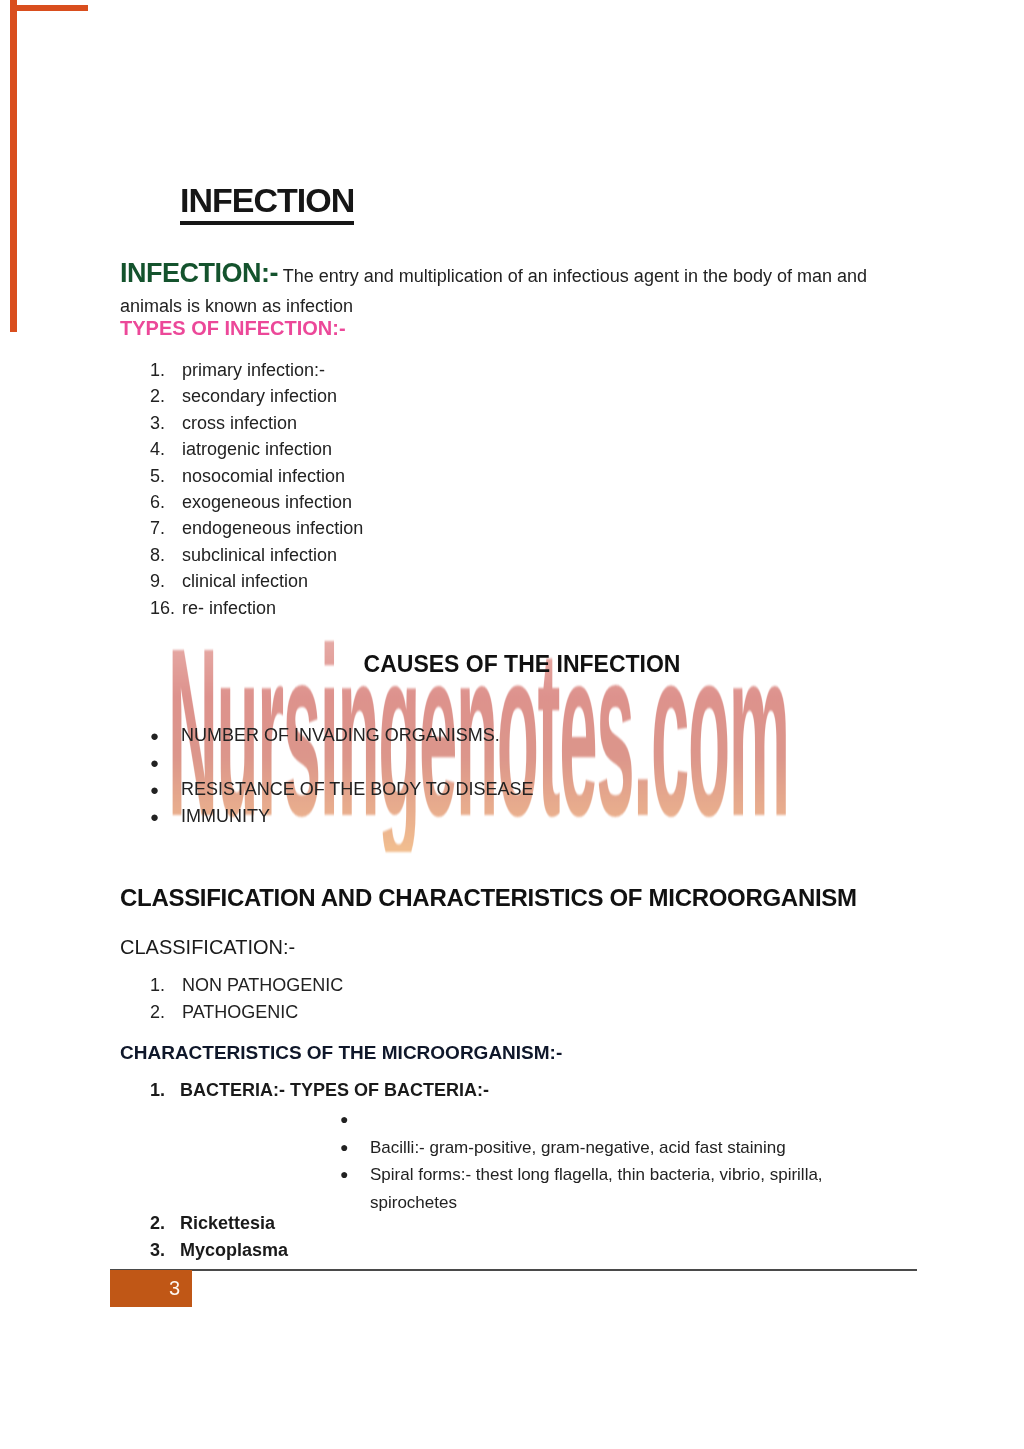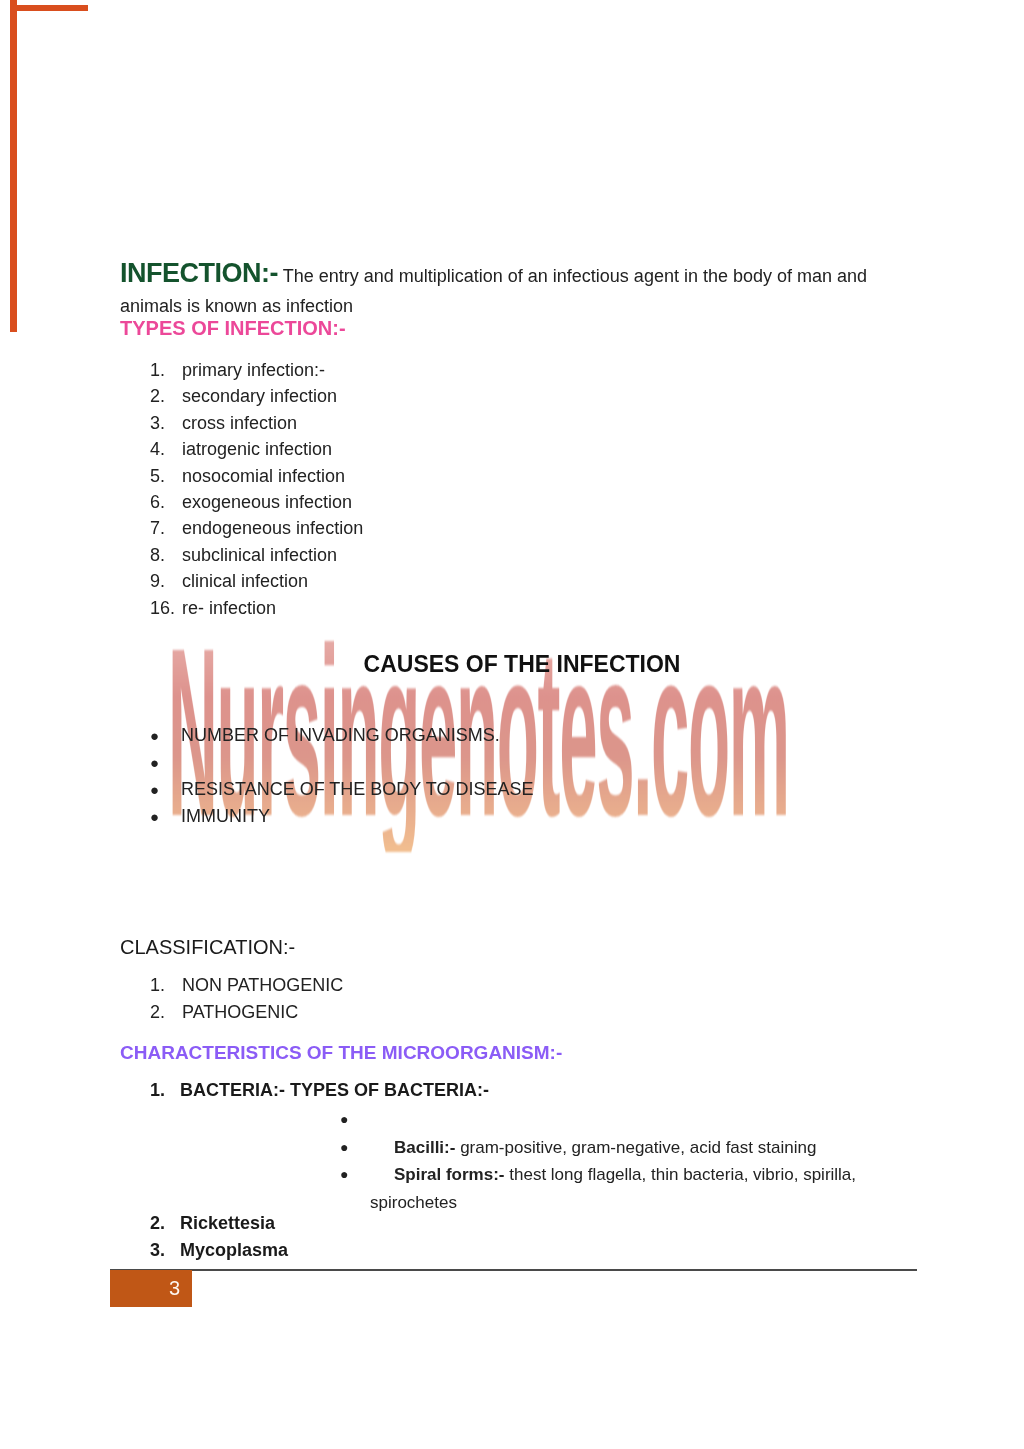--- a/index.html
+++ b/index.html
@@ -63,30 +63,30 @@
     font-size:24px;font-weight:bold;color:#111;letter-spacing:-0.3px;
   }
   .classification-sub{
     position:absolute;left:120px;top:936px;
     font-size:20px;font-weight:normal;color:#1a1a1a;
   }
   .class-list{position:absolute;left:150px;top:972px;}
   .class-list .num-row{line-height:27px;}
   .chars-heading{
     position:absolute;left:120px;top:1042px;
-    font-size:19px;font-weight:bold;color:#8b5cf6;
+    font-size:19px;font-weight:bold;color:#0f172a;
   }
 
   .bacteria-item{position:absolute;left:150px;top:1080px;display:flex;
     font-size:18px;font-weight:bold;color:#1a1a1a;}
   .bacteria-item .num{width:30px;flex:0 0 30px;}
   .sub-bullets{position:absolute;left:340px;top:1106px;width:562px;}
   .sub-bullet-row{display:flex;font-size:17px;line-height:27.5px;}
   .sub-bullet-row .dot{width:30px;flex:0 0 30px;font-size:14px;}
-  .sub-bullet-row .lead-bold{font-weight:bold;margin-left:24px;}
+  .sub-bullet-row .lead-bold{font-weight:normal;}
   .rick-item{position:absolute;left:150px;top:1213px;display:flex;
     font-size:18px;font-weight:bold;color:#1a1a1a;}
   .rick-item .num{width:30px;flex:0 0 30px;}
   .myco-item{top:1240px;}
 
   .footer-line{position:absolute;left:110px;top:1269px;width:807px;height:2px;background:#4a4a4a;}
   .page-number-box{
     position:absolute;left:110px;top:1270px;width:82px;height:37px;
     background:#c05716;color:#fdf6ee;
     font-size:20px;line-height:37px;text-align:right;
@@ -98,20 +98,21 @@
 
 <div class="page">
 
   <div class="corner-v"></div>
   <div class="corner-h"></div>
 
   <div class="watermark">Nursingenotes.com</div>
 
   <div class="content">
 
+    <div class="doc-title">INFECTION</div>
 
     <p class="def-para"><span class="def-lead">INFECTION:-</span>
       <span>The entry and multiplication of an infectious agent in the body of man and</span><br>
       <span>animals is known as infection</span>
     </p>
 
     <div class="types-heading">TYPES OF INFECTION:-</div>
 
     <div class="num-list">
       <div class="num-row">
@@ -169,20 +170,21 @@
       <div class="bullet-row">
           <span class="dot">●</span>
           <span>RESISTANCE OF THE BODY TO DISEASE</span>
         </div>
       <div class="bullet-row">
           <span class="dot">●</span>
           <span>IMMUNITY</span>
         </div>
     </div>
 
+    <div class="class-heading">CLASSIFICATION AND CHARACTERISTICS OF MICROORGANISM</div>
 
     <div class="classification-sub">CLASSIFICATION:-</div>
 
     <div class="num-list class-list">
       <div class="num-row">
           <span class="num">1.</span>
           <span>NON PATHOGENIC</span>
         </div>
       <div class="num-row">
           <span class="num">2.</span>

